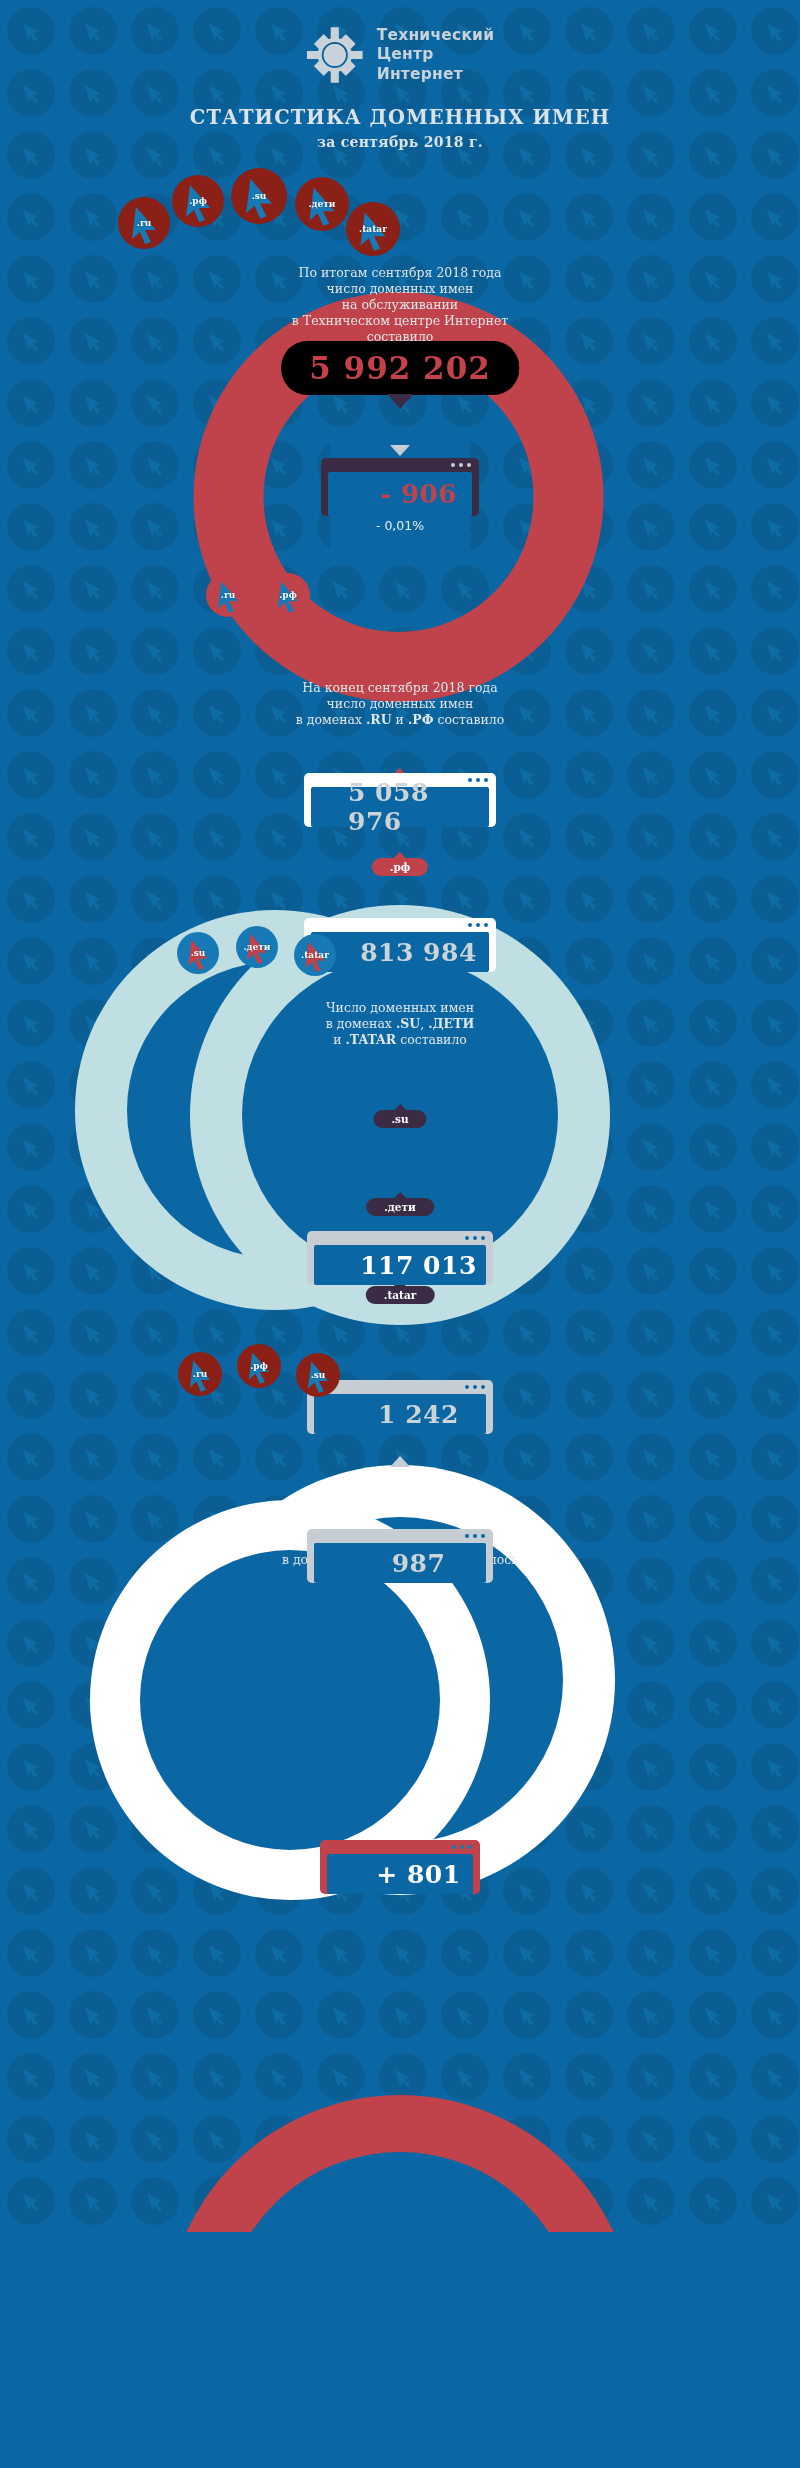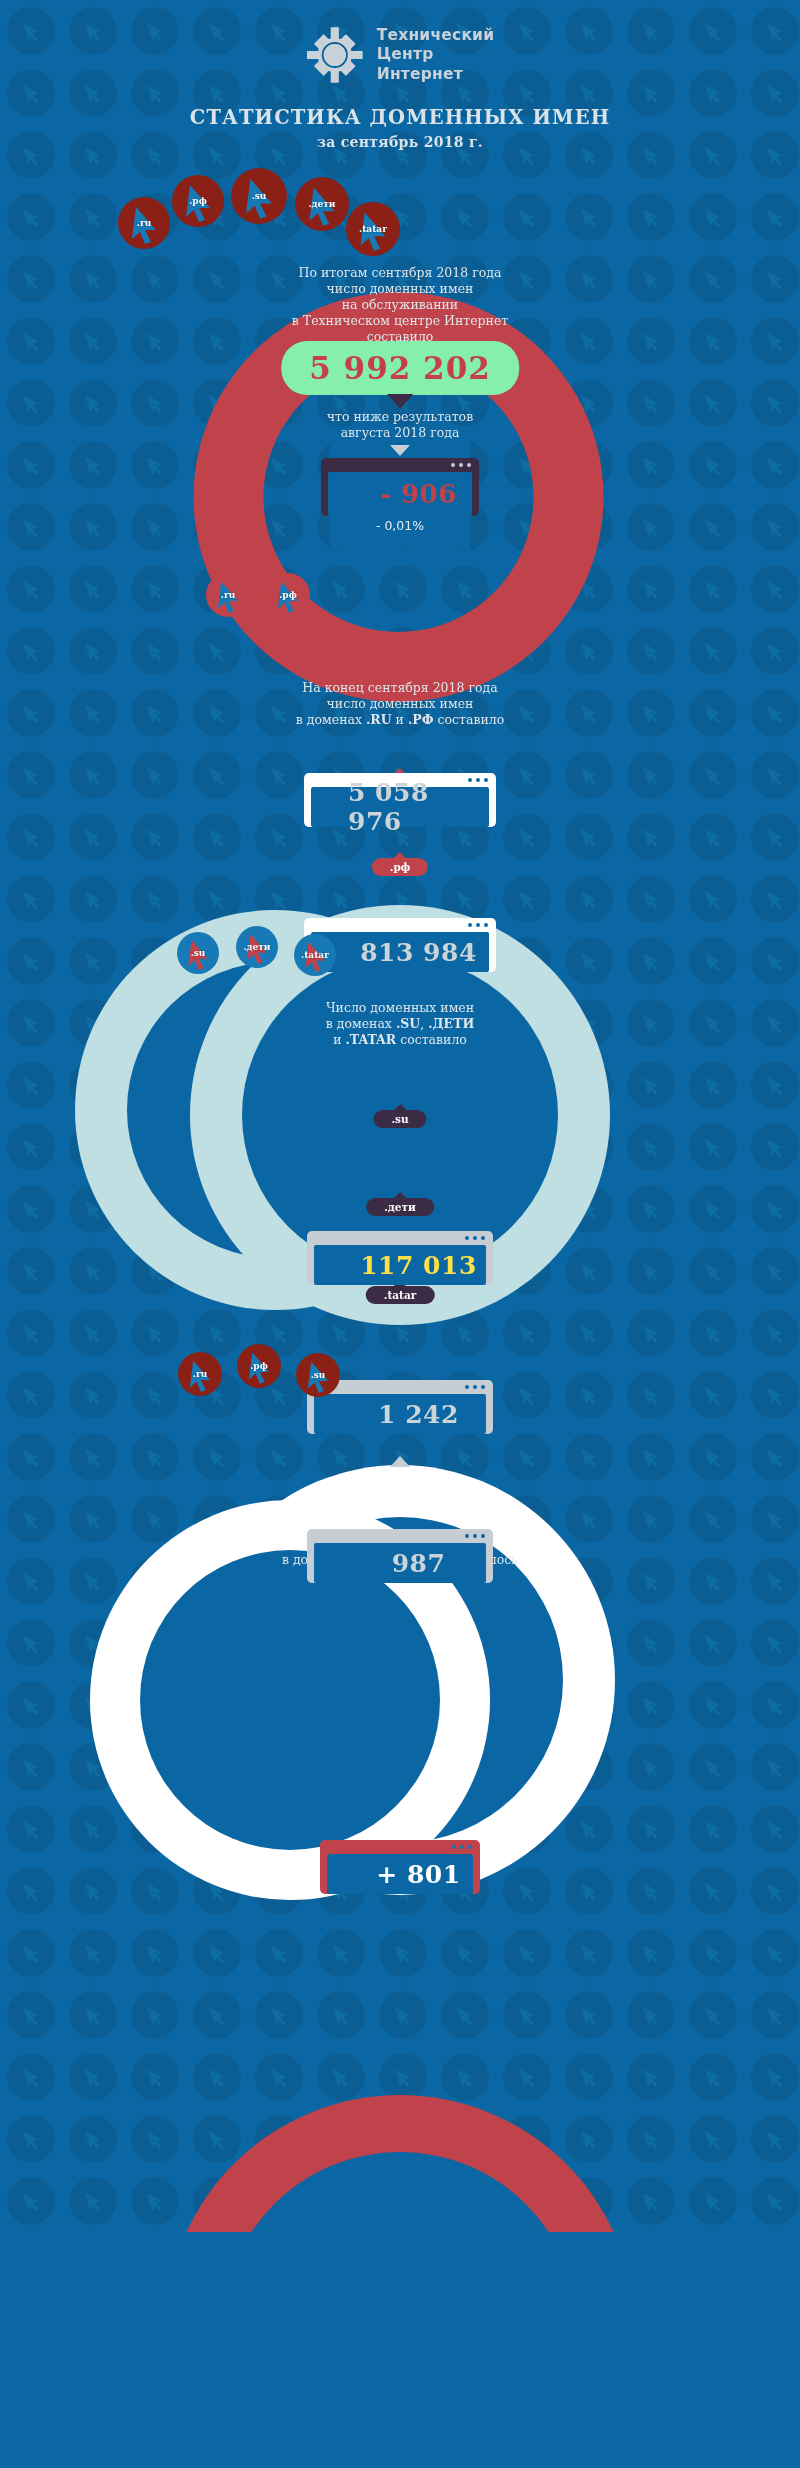--- a/index.html
+++ b/index.html
@@ -125,21 +125,21 @@
     position:absolute;
     top:-6px;left:50%;
     transform:translateX(-50%);
     border-left:7px solid transparent;
     border-right:7px solid transparent;
     border-bottom:7px solid currentColor;
   }
   
   .bigplate{
     position:relative;
-    background:#86efac;
+    background:#000000;
     border-radius:26px;
     padding:9px 28px;
     z-index:4;
   }
   .bigplate::after{
     content:"";
     position:absolute;
     bottom:-14px;left:50%;
     transform:translateX(-50%);
     border-left:13px solid transparent;
@@ -281,24 +281,20 @@
       <div>в Техническом центре Интернет</div>
       <div>составило</div>
     </div>
 
     <div class="layer center-x" style="top:341px;">
       <div class="bigplate">
         <div class="bigval">5 992 202</div>
       </div>
     </div>
 
-    <div class="layer txt center-x" style="top:409px;width:320px;font-size:12.5px;">
-      <div>что ниже результатов</div>
-      <div>августа 2018 года</div>
-    </div>
 
     <div class="layer center-x" style="top:445px;">
       <div class="tri-down"></div>
     </div>
 
     <div class="layer center-x winbox" style="top:458px;width:158px;background:#3b2b45;">
       <div class="winbar">
         <span class="wdot" style="background:#c7ced3;"></span>
         <span class="wdot" style="background:#c7ced3;"></span>
         <span class="wdot" style="background:#c7ced3;"></span>
@@ -390,21 +386,21 @@
       <div>и <b>.TATAR</b> составило</div>
     </div>
 
     <div class="layer center-x winbox" style="top:1044px;width:186px;background:#c7ced3;">
       <div class="winbar">
         <span class="wdot" style="background:#0a67a3;"></span>
         <span class="wdot" style="background:#0a67a3;"></span>
         <span class="wdot" style="background:#0a67a3;"></span>
       </div>
       <div class="winscreen" style="background:#0a67a3;height:40px;">
-        <span class="winnum" style="font-size:25px;color:#fde047;">117 013</span>
+        <span class="winnum" style="font-size:25px;color:#ffffff;">117 013</span>
       </div>
     </div>
     <div class="layer center-x" style="top:1110px;">
       <div class="tagpill" style="background:#3b2b45;color:#3b2b45;">
         <span style="color:#fff;">.su</span>
       </div>
     </div>
 
     <div class="layer center-x winbox" style="top:1132px;width:186px;background:#c7ced3;">
       <div class="winbar">

